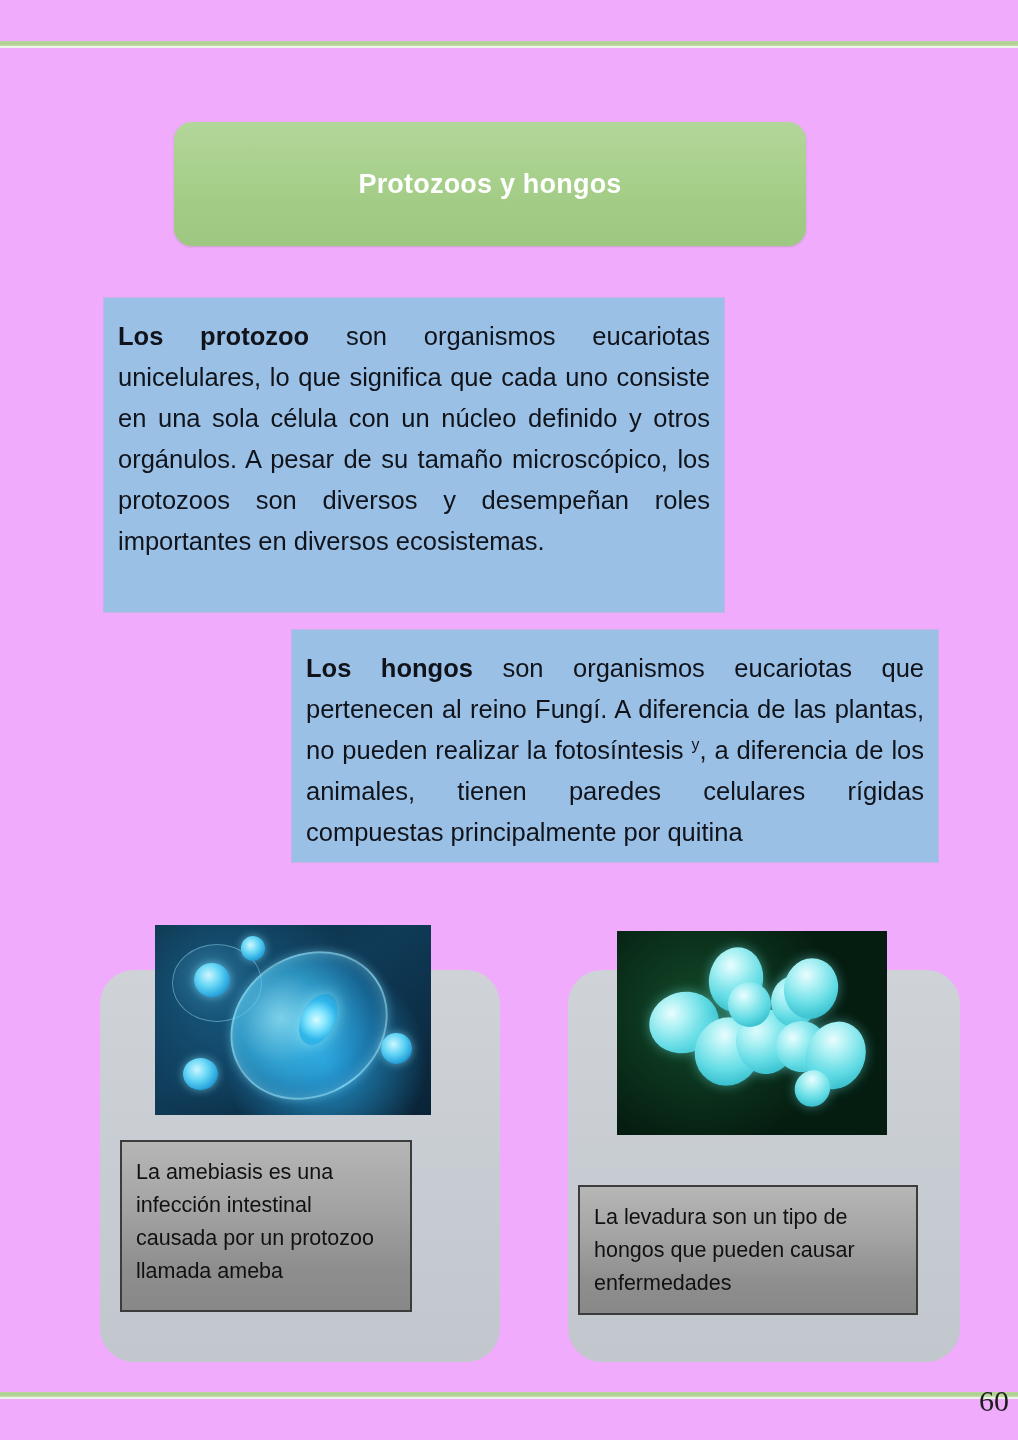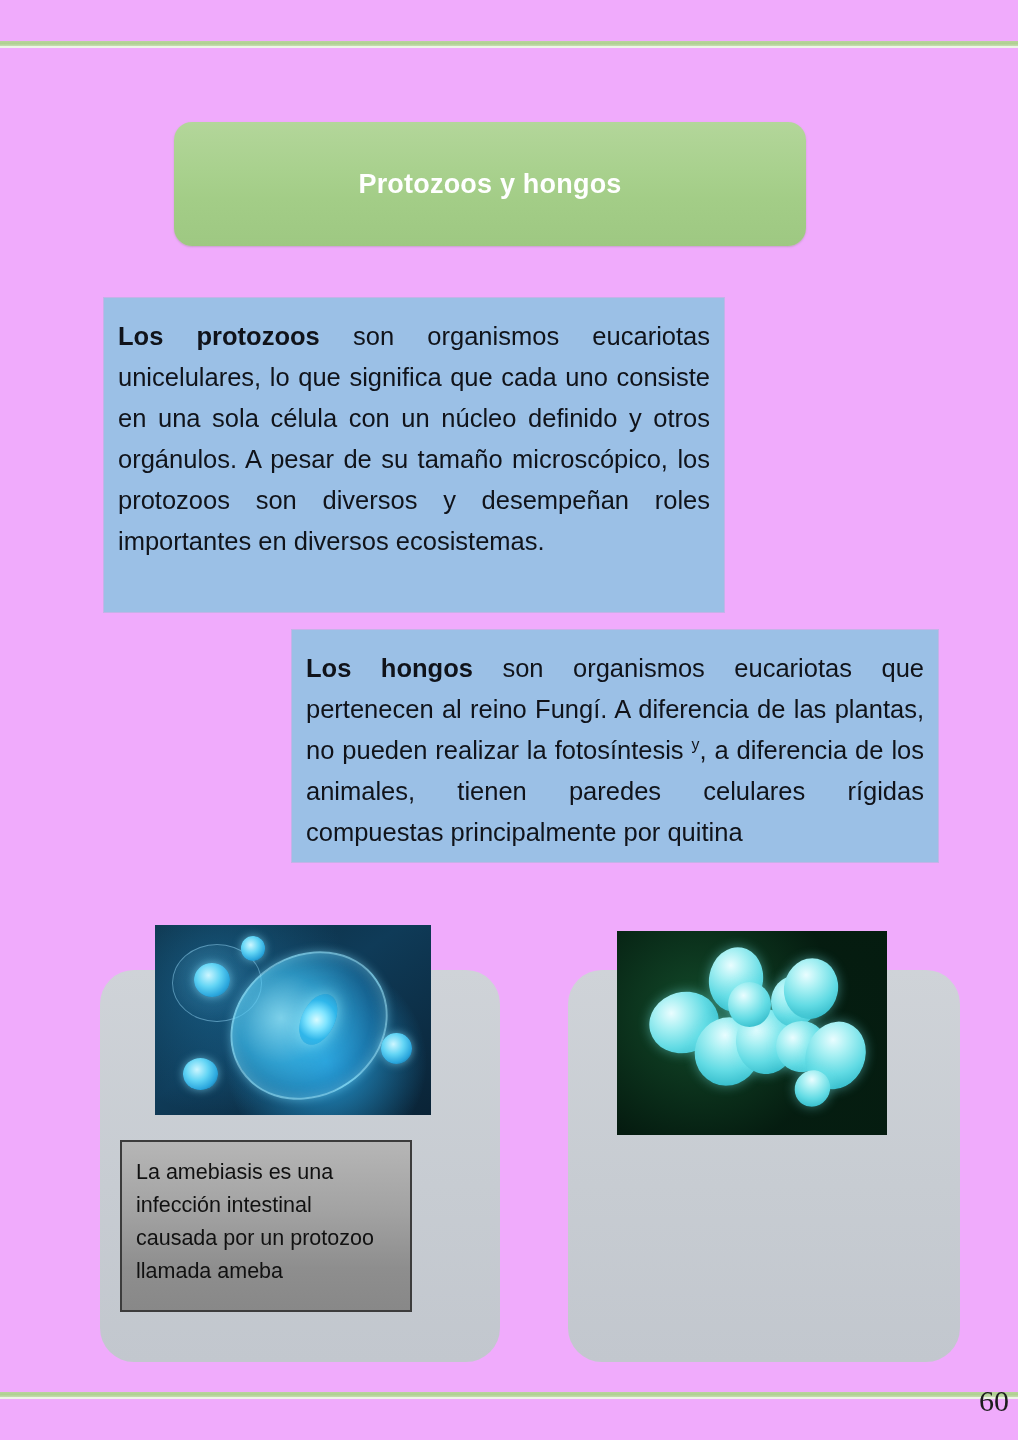--- a/index.html
+++ b/index.html
@@ -204,21 +204,21 @@
 <div class="page">
 
   <div class="rule top"></div>
   <div class="rule-hair top"></div>
 
   <div class="title-banner">
     <span class="title-text">Protozoos y hongos</span>
   </div>
 
   <div class="blue-panel" id="panel-protozoos">
-    <p><span class="lead">Los protozoos</span><span> son organismos eucariotas unicelulares, lo que significa que cada uno consiste en una sola célula con un núcleo definido y otros orgánulos. A pesar de su tamaño microscópico, los protozoos son diversos y desempeñan roles importantes en diversos ecosistemas.</span></p>
+    <p><span class="lead">Los protozoo</span><span> son organismos eucariotas unicelulares, lo que significa que cada uno consiste en una sola célula con un núcleo definido y otros orgánulos. A pesar de su tamaño microscópico, los protozoos son diversos y desempeñan roles importantes en diversos ecosistemas.</span></p>
   </div>
 
   <div class="blue-panel" id="panel-hongos">
     <p><span class="lead">Los hongos</span><span> son organismos eucariotas que pertenecen al reino Fungí. A diferencia de las plantas, no pueden realizar la fotosíntesis </span><sup class="note">y</sup><span>, a diferencia de los animales, tienen paredes celulares rígidas compuestas principalmente por quitina</span></p>
   </div>
 
   <div class="card" id="card-left"></div>
 
   <div class="photo" id="photo-ameba">
     <div class="ameba-bg"></div>
@@ -245,19 +245,22 @@
     <div class="cell" style="left:34%; top:8%;  width:20%; height:32%; transform:rotate(10deg);"></div>
     <div class="cell" style="left:44%; top:38%; width:22%; height:32%; transform:rotate(-5deg);"></div>
     <div class="cell" style="left:41%; top:25%; width:16%; height:22%; transform:rotate(0deg);"></div>
     <div class="cell" style="left:57%; top:22%; width:17%; height:25%;"></div>
     <div class="cell" style="left:62%; top:13%; width:20%; height:30%; transform:rotate(12deg);"></div>
     <div class="cell" style="left:59%; top:44%; width:19%; height:25%; transform:rotate(-10deg);"></div>
     <div class="cell" style="left:70%; top:44%; width:22%; height:34%; transform:rotate(22deg);"></div>
     <div class="cell" style="left:66%; top:68%; width:13%; height:18%; transform:rotate(30deg);"></div>
   </div>
 
+  <div class="caption-box" id="caption-levadura">
+    <p>La levadura son un tipo de hongos que pueden causar enfermedades</p>
+  </div>
 
   <div class="rule bottom"></div>
   <div class="rule-hair bottom"></div>
 
   <div class="page-number">60</div>
 
 </div>
 
 </body></html>

